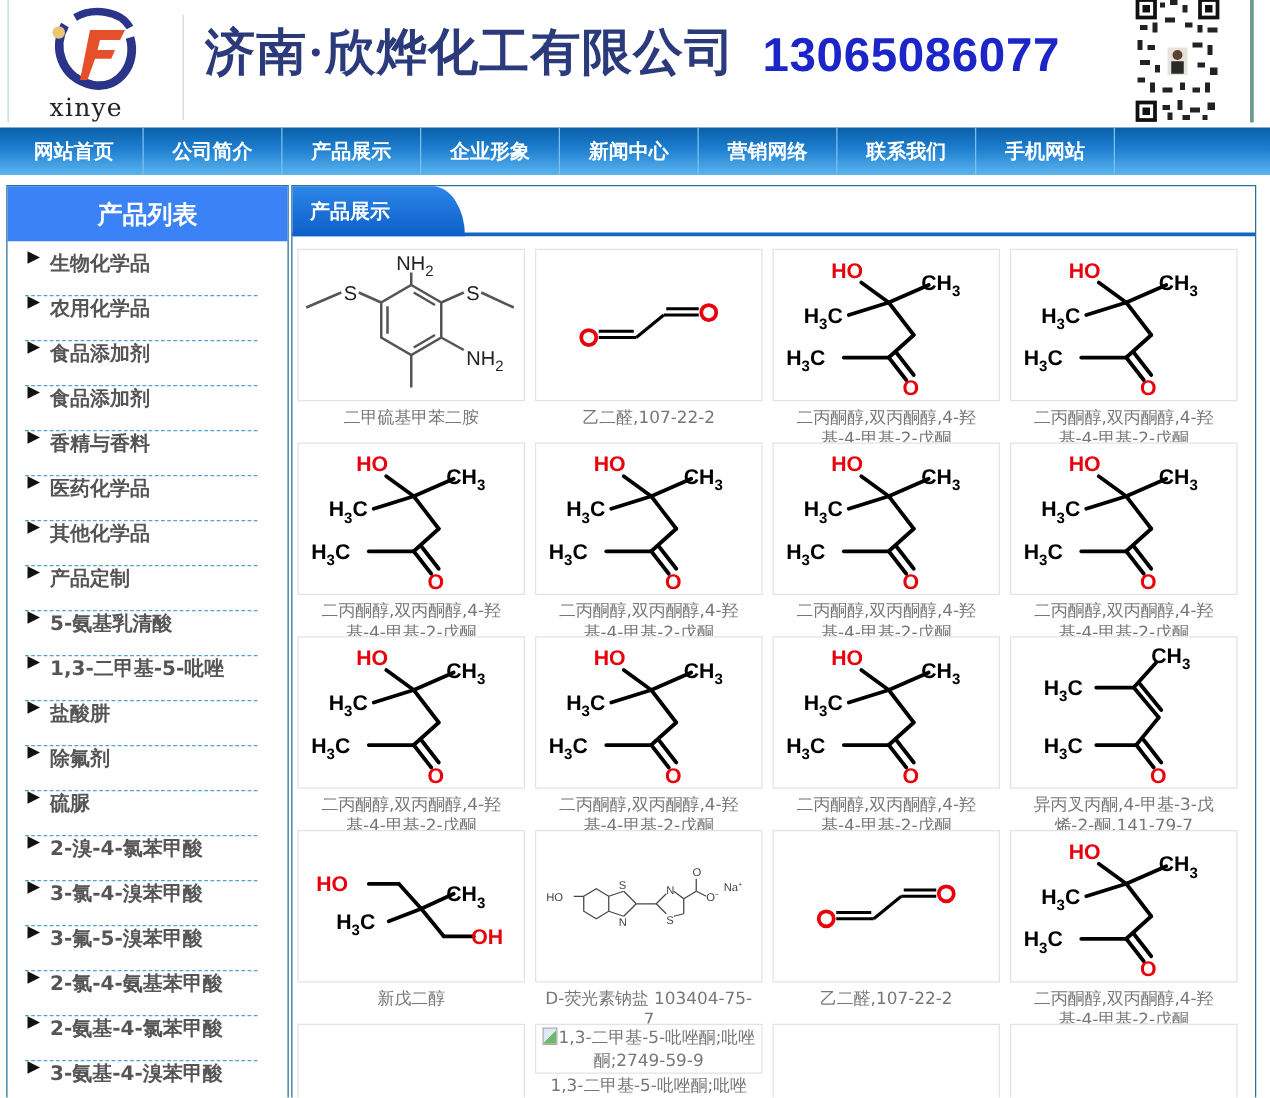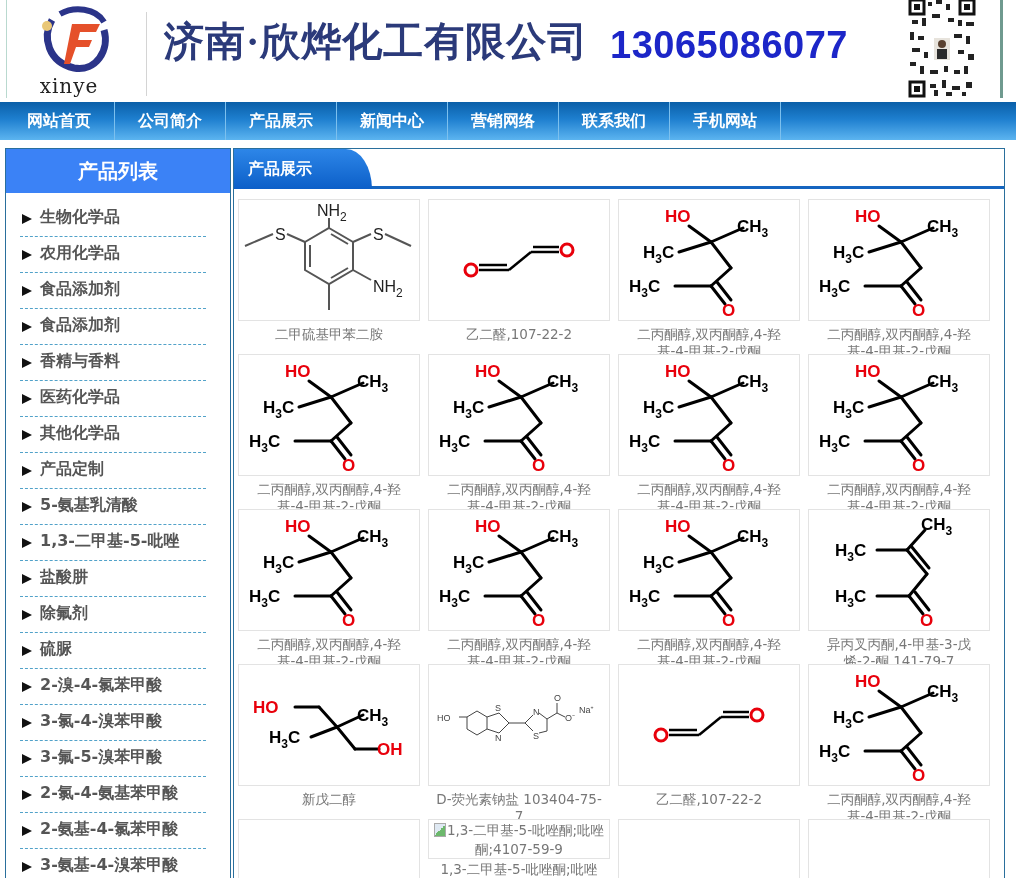--- a/index.html
+++ b/index.html
@@ -19,21 +19,21 @@
 
   
   .nav { position: absolute; left: 0; top: 102px; width: 1016px; height: 38px; background: linear-gradient(#0a5fa8 0%, #1e7fcf 45%, #5cb4f0 100%); display: flex; text-align: center; }
   .nav-item { width: 111px; height: 38px; display: flex; align-items: center; justify-content: center; color: #fff; font-weight: bold; font-size: 16px; border-right: 1px solid #7cc0ee; }
   .nav-item:first-child { margin-left: 4px; }
 
   
   .sidebar { position: absolute; left: 5px; top: 148px; width: 226px; height: 740px; border: 1px solid #2a6f9c; background: #fff; }
   .sidebar-title { height: 44px; background: #3b82f6; color: #fff; font-weight: bold; font-size: 20px; display: flex; align-items: center; justify-content: center; }
   .side-list { list-style: none; padding: 8px 0 0 14px; }
-  .side-item { position: relative; width: 186px; height: 36px; display: flex; align-items: flex-end; padding-bottom: 8px; border-bottom: 1px dashed #52a2c9; }
+  .side-item { position: relative; width: 186px; height: 36px; display: flex; align-items: flex-start; padding-bottom: 8px; border-bottom: 1px dashed #52a2c9; }
   .side-item .arrow { width: 0; height: 0; border-top: 5px solid transparent; border-bottom: 5px solid transparent; border-left: 10px solid #111; margin: 0 8px 4px 2px; }
   .side-item .label { font-weight: bold; font-size: 16px; color: #555; white-space: nowrap; }
 
   
   .main { position: absolute; left: 233px; top: 148px; width: 772px; height: 740px; border: 1px solid #2a6f9c; background: #fff; }
   .main-head { position: relative; height: 40px; border-bottom: 3px solid #1565c0; }
   .main-tab { position: absolute; left: 0; top: 0; width: 138px; height: 40px; background: linear-gradient(#2d86e8, #0c5fc8); border-top-right-radius: 26px 40px; color: #fff; font-weight: bold; font-size: 16px; display: flex; align-items: center; padding-left: 14px; }
 
   .grid { position: absolute; left: 4px; top: 50px; width: 760px; }
   .cell { position: absolute; width: 182px; height: 155px; }
@@ -108,20 +108,21 @@
         <rect x="29" y="49" width="10" height="10" fill="#2a2a2a"></rect>
       </svg>
     </div>
     <div class="right-rule"></div>
   </div>
 
   <div class="nav">
     <div class="nav-item">网站首页</div>
     <div class="nav-item">公司简介</div>
     <div class="nav-item">产品展示</div>
+    <div class="nav-item">企业形象</div>
     <div class="nav-item">新闻中心</div>
     <div class="nav-item">营销网络</div>
     <div class="nav-item">联系我们</div>
     <div class="nav-item">手机网站</div>
   </div>
 
   <div class="sidebar">
     <div class="sidebar-title">产品列表</div>
     <ul class="side-list">
       <li class="side-item">
@@ -567,21 +568,21 @@
       <line x1="80" y1="120" x2="104" y2="104"></line>
       <line x1="104" y1="104" x2="134" y2="104"></line>
       <line x1="106" y1="99" x2="134" y2="99"></line>
     </g>
     <circle cx="142" cy="102" r="6" stroke="#e8000b" stroke-width="3" fill="none"></circle>
   </svg>
 </div>
         </div>
         <div class="cell" style="left: 190px; top: 620px;">
           <div class="thumb broken" style="height: 40px;">
-            <div><span class="broken-icon"></span><span>1,3-二甲基-5-吡唑酮;吡唑酮;4107-59-9</span></div>
+            <div><span class="broken-icon"></span><span>1,3-二甲基-5-吡唑酮;吡唑酮;2749-59-9</span></div>
           </div>
           <div class="cap" style="margin-top: 2px;">1,3-二甲基-5-吡唑酮;吡唑</div>
         </div>
         <div class="cell" style="left: 380px; top: 620px;">
           <div class="thumb">
   <svg width="180" height="120" viewBox="0 0 180 120" style="margin-top: 80px;">
     <g stroke="#444" stroke-width="1" fill="none">
       <polygon points="38,52 48,46 58,52 58,64 48,70 38,64"></polygon>
       <line x1="58" y1="52" x2="70" y2="48"></line>
       <line x1="58" y1="64" x2="70" y2="68"></line>

